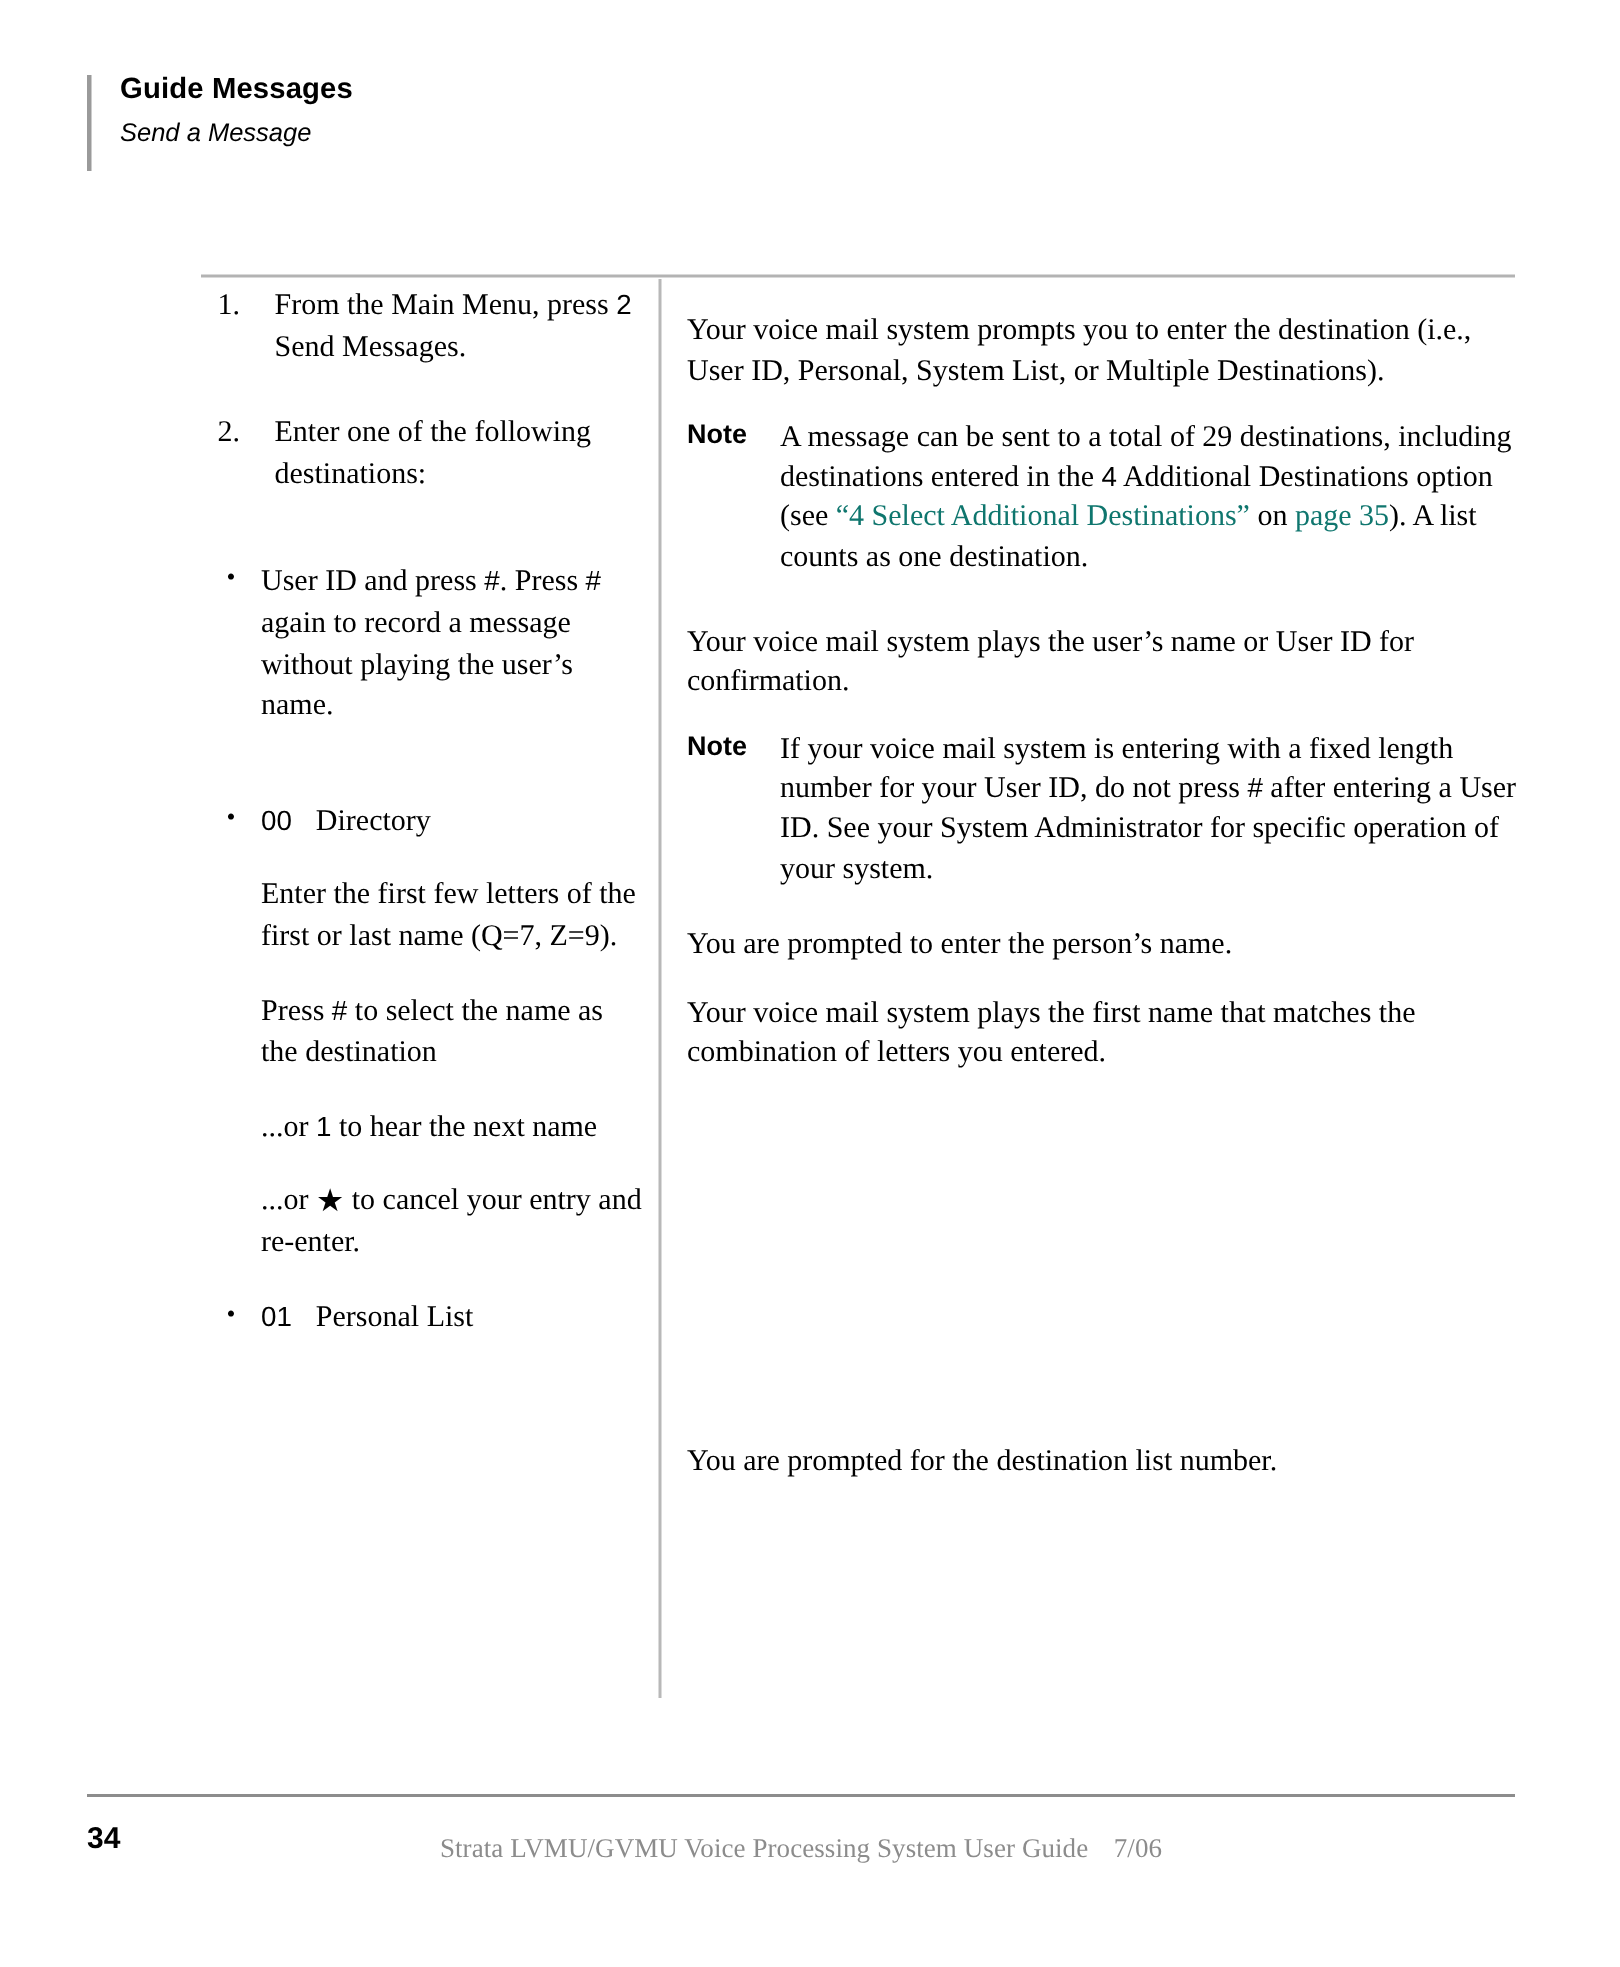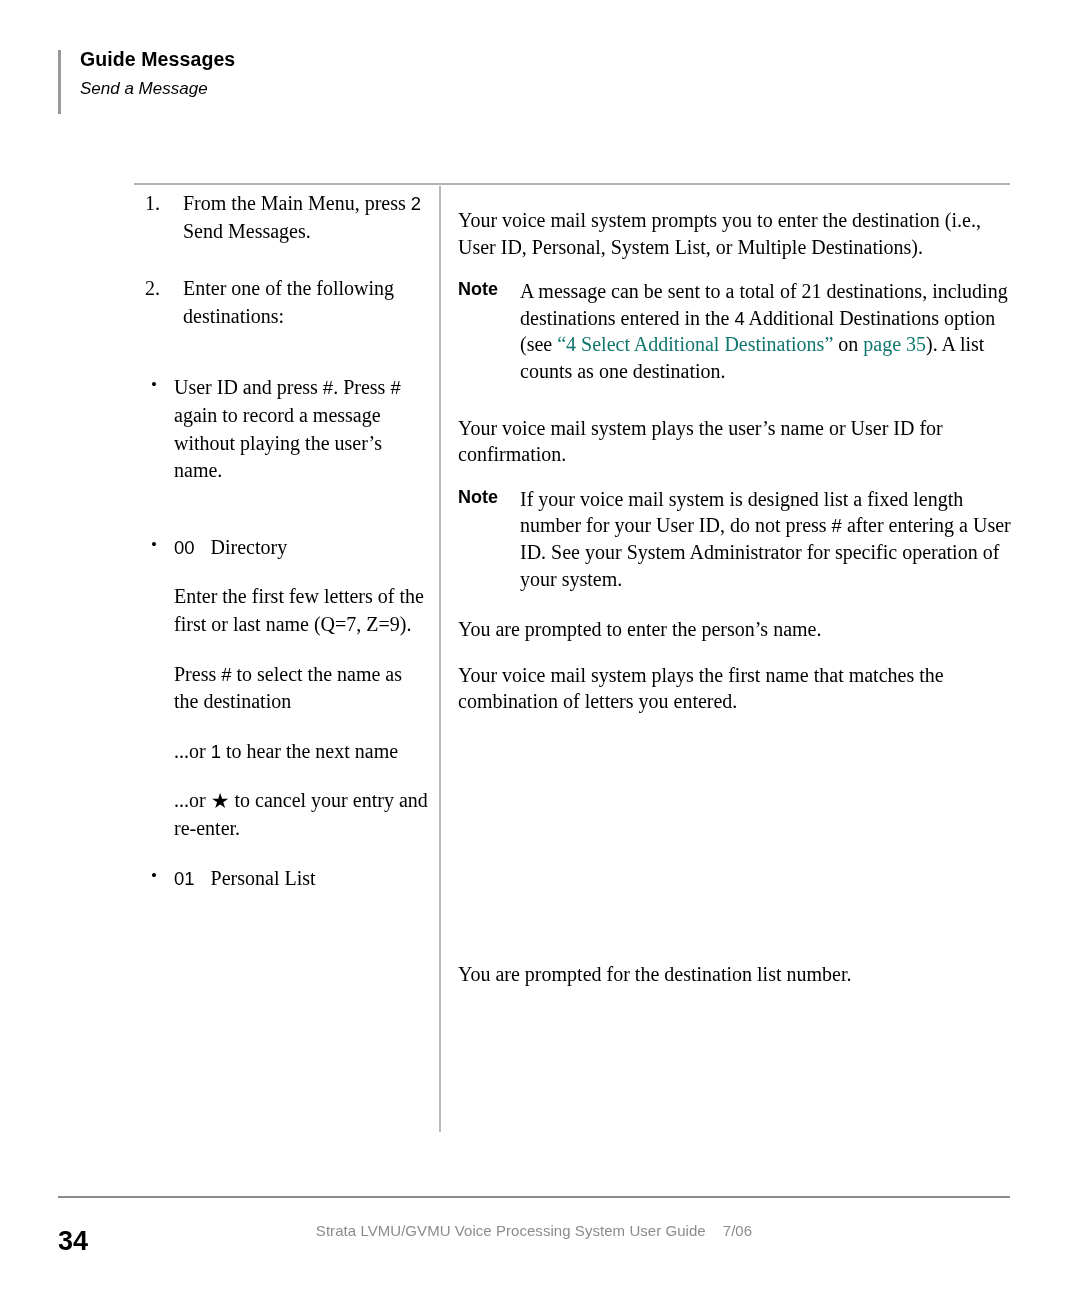--- a/index.html
+++ b/index.html
@@ -169,34 +169,34 @@
   .footer {
     position: absolute;
     left: 58px;
     top: 1212px;
     width: 952px;
     height: 34px;
   }
   .folio {
     position: absolute;
     left: 0;
-    top: 14px;
+    top: 3px;
     font-family: "Liberation Sans", sans-serif;
     font-weight: bold;
-    font-size: 27px;
+    font-size: 20px;
     color: #000;
   }
   .footer-center {
     position: absolute;
     left: 0;
     top: 10px;
     width: 952px;
     text-align: center;
-    font-family: Liberation Sans, sans-serif;
-    font-size: 15px;
+    font-family: Liberation Serif, serif;
+    font-size: 18px;
     color: #8c8c8c;
     letter-spacing: 0.05px;
   }
   .footer-date {
     margin-left: 17px;
   }
   .sp { display: inline-block; width: 5px; }
   .sp-wide { display: inline-block; width: 16px; }
 </style>
 </head>
@@ -251,27 +251,27 @@
     </div>
 
 
   </div>
 
   <div class="col-right">
 
     <div class="rpara" style="margin-bottom:18px;">Your voice mail system prompts you to enter the destination (i.e., User ID, Personal, System List, or Multiple Destinations).</div>
 
     <div class="note" style="margin-bottom:30px;">
-      <span class="note-label">Note</span><span>A message can be sent to a total of 21 destinations, including destinations entered in the </span><span class="key">4</span><span> Additional Destinations option (see </span><span class="xref">“4 Select Additional Destinations”</span><span> on </span><span class="xref">page 35</span><span>). A list counts as one destination.</span>
+      <span class="note-label">Note</span><span>A message can be sent to a total of 29 destinations, including destinations entered in the </span><span class="key">4</span><span> Additional Destinations option (see </span><span class="xref">“4 Select Additional Destinations”</span><span> on </span><span class="xref">page 35</span><span>). A list counts as one destination.</span>
     </div>
 
     <div class="rpara" style="margin-bottom:18px;">Your voice mail system plays the user’s name or User ID for confirmation.</div>
 
     <div class="note" style="margin-bottom:24px;">
-      <span class="note-label">Note</span><span>If your voice mail system is designed list a fixed length number for your User ID, do not press </span><span class="key">#</span><span> after entering a User ID. See your System Administrator for specific operation of your system.</span>
+      <span class="note-label">Note</span><span>If your voice mail system is entering with a fixed length number for your User ID, do not press </span><span class="key">#</span><span> after entering a User ID. See your System Administrator for specific operation of your system.</span>
     </div>
 
     <div class="rpara" style="margin-bottom:19px;">You are prompted to enter the person’s name.</div>
 
     <div class="rpara" style="margin-bottom:246px;">Your voice mail system plays the first name that matches the combination of letters you entered.</div>
 
     <div class="rpara" style="margin-bottom:19px;">You are prompted for the destination list number.</div>
 
 
   </div>

